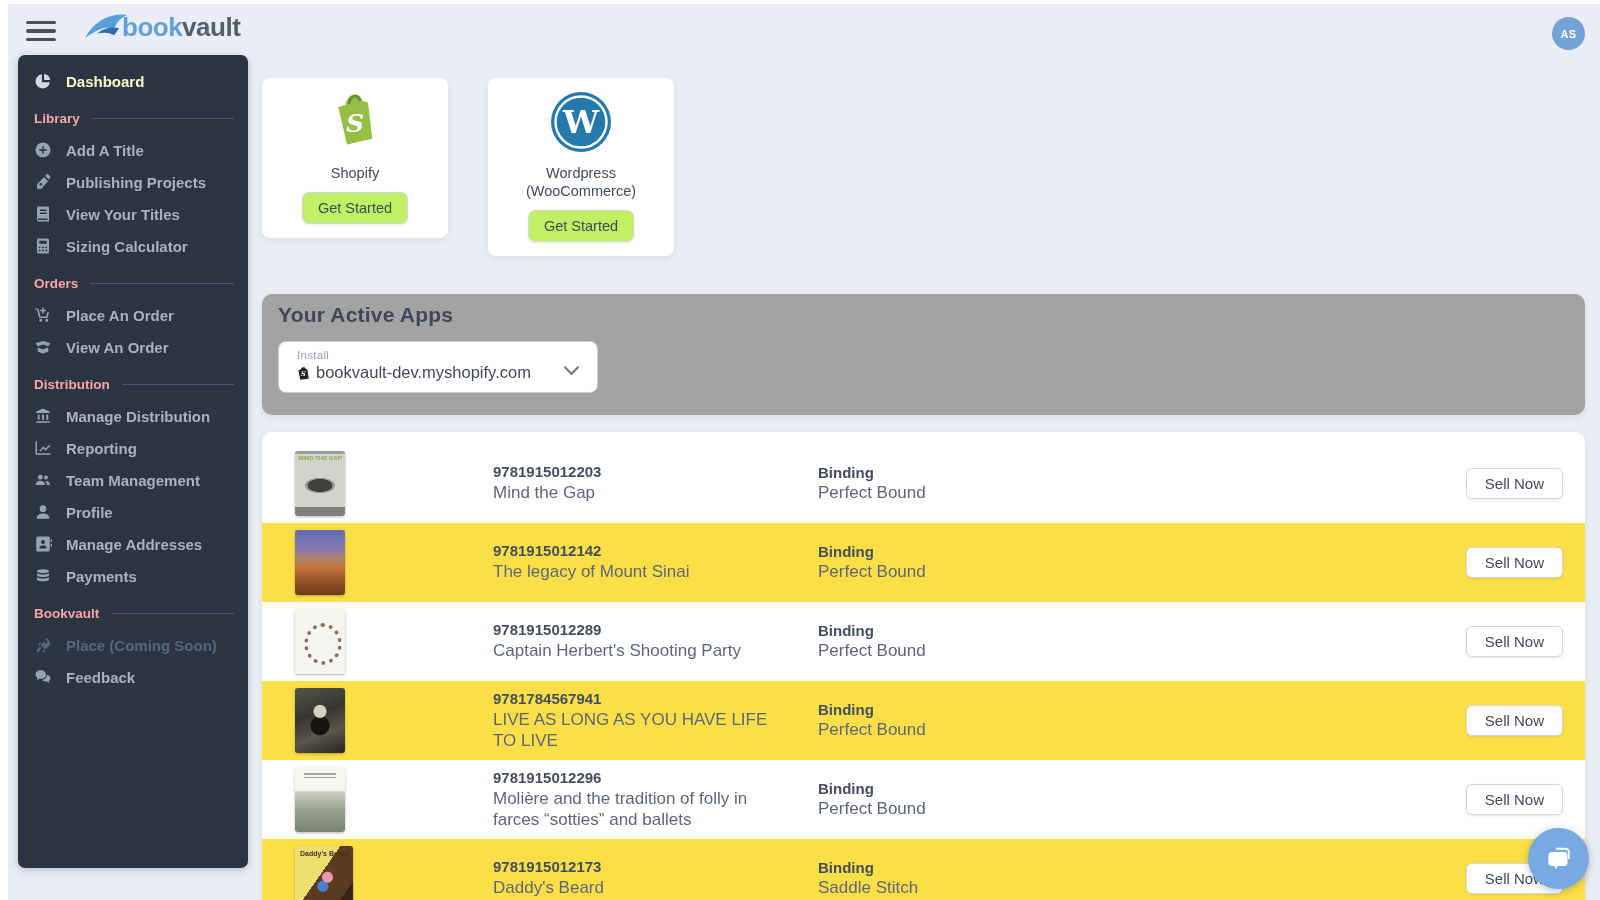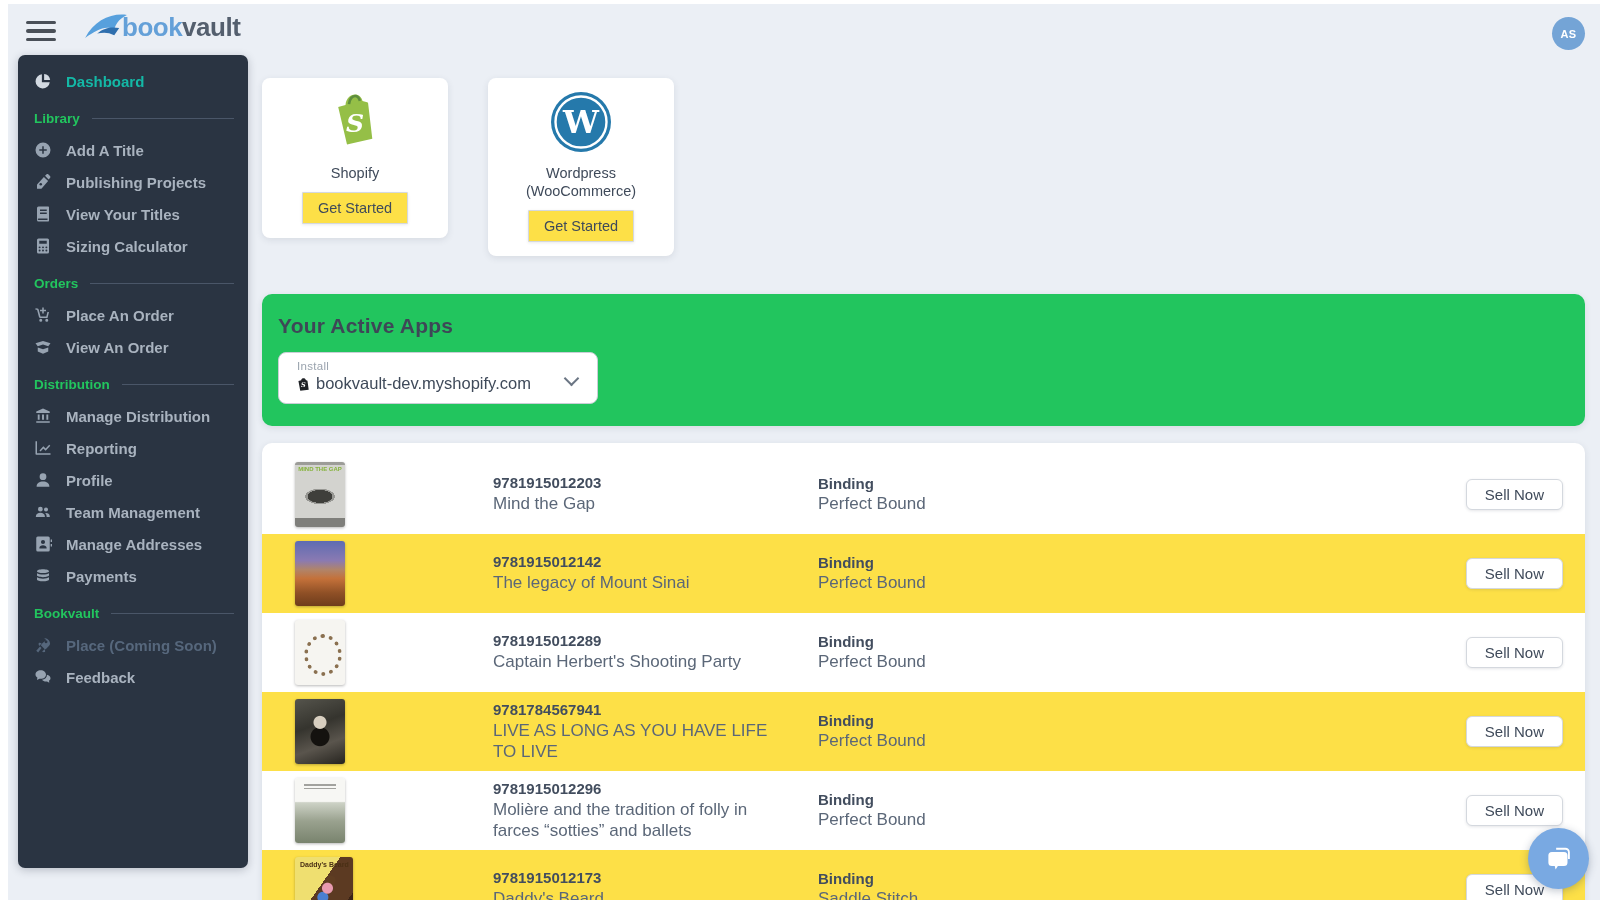--- a/index.html
+++ b/index.html
@@ -20,43 +20,43 @@
     background:#74a4d6; color:#fff; font-size:11px; font-weight:bold; letter-spacing:.4px;
     display:flex; align-items:center; justify-content:center; cursor:pointer; }
 
   
   .sidebar { position:absolute; left:18px; top:55px; width:230px; height:813px;
     background:#2a3442; border-radius:7px; padding:10px 0 0 0;
     box-shadow:0 2px 8px rgba(30,40,60,.25); }
   .side-item { display:flex; align-items:center; gap:14px; padding:7px 12px 7px 16px;
     cursor:pointer; }
   .side-item .lbl { color:#a9b3bf; font-size:15px; font-weight:600; }
-  .side-item.bright .lbl { color:#14b8a6; }
+  .side-item.bright .lbl { color:#fef9c3; }
   .icn { width:18px; height:18px; flex:0 0 18px; display:flex; }
   .icn svg { width:18px; height:18px; fill:#97a3b1; }
   .side-item.bright .icn svg { fill:#d3dae2; }
   .side-item.dim .lbl { color:#56677c; }
   .side-item.dim .icn svg { fill:#56677c; }
   .side-section { display:flex; align-items:center; gap:12px; padding:14px 14px 8px 16px; }
-  .side-section .slbl { color:#22c55e; font-size:13.5px; font-weight:bold; white-space:nowrap; }
+  .side-section .slbl { color:#fca5a5; font-size:13.5px; font-weight:bold; white-space:nowrap; }
   .side-section .sline { flex:1; height:1px; background:#4a5668; }
 
   
   .main { position:absolute; left:262px; top:58px; width:1323px; }
 
   .int-cards { display:flex; gap:40px; margin-top:20px; align-items:flex-start; }
   .int-card { width:186px; background:#fff; border-radius:8px; box-shadow:0 2px 7px rgba(40,50,70,.10);
     display:flex; flex-direction:column; align-items:center; padding:12px 10px 14px 10px; }
   .int-name { margin-top:6px; font-size:14.5px; color:#3f4a5a; text-align:center; line-height:1.25; }
-  .btn { margin-top:10px; background:#fde047; border:1px solid #d4d8de; border-radius:1px;
+  .btn { margin-top:10px; background:#bef264; border:1px solid #d4d8de; border-radius:7px;
     padding:7px 15px; font-size:14.5px; color:#3f4a5a; cursor:pointer;
     box-shadow:0 1px 3px rgba(40,50,70,.10); font-family:inherit; }
 
-  .apps-card { margin-top:38px; width:100%; background:#22c55e; border-radius:10px;
-    box-shadow:0 2px 7px rgba(40,50,70,.10); padding:20px 16px 22px 16px; }
+  .apps-card { margin-top:38px; width:100%; background:#a3a3a3; border-radius:10px;
+    box-shadow:0 2px 7px rgba(40,50,70,.10); padding:9px 16px 22px 16px; }
   .apps-title { font-size:21px; font-weight:bold; color:#3e4757; letter-spacing:.2px; }
   .select-box { position:relative; margin-top:14px; width:320px; height:52px;
     border:1px solid #c9ced6; border-radius:8px; padding:7px 14px 6px 18px; cursor:pointer;
     background:#fff; }
   .select-label { font-size:11.5px; color:#9aa3ae; letter-spacing:.3px; }
   .select-value { display:flex; align-items:center; gap:6px; margin-top:2px;
     font-size:16.5px; color:#3f4a5a; }
   .chevron { position:absolute; right:20px; top:20px; width:11px; height:11px;
     border-right:2px solid #6b7684; border-bottom:2px solid #6b7684; transform:rotate(45deg); }
 
@@ -223,32 +223,32 @@
       <svg viewBox="0 0 24 24">
           <path d="M4 3H2v17a1 1 0 0 0 1 1h19v-2H4V3Zm16.3 4.7-4.8 5-3-2.9-5.2 5.4 1.4 1.4 3.8-3.9 3 2.9 6.2-6.5-1.4-1.4Z"></path>
         </svg>
     </span>
     <span class="lbl">Reporting</span>
   </div>
 
   <div class="side-item">
     <span class="icn">
       <svg viewBox="0 0 24 24">
+          <path d="M8.5 5a3.2 3.2 0 1 1 0 6.4A3.2 3.2 0 0 1 8.5 5Zm7.5 1a2.7 2.7 0 1 1 0 5.4A2.7 2.7 0 0 1 16 6ZM8.5 13c3.2 0 6 1.7 6 4.5v1h-12v-1c0-2.8 2.8-4.5 6-4.5Zm7.3.3c2.8 0 5.2 1.5 5.2 3.9v1.3h-4.2v-1c0-1.6-.7-3-1.9-4 .3-.1.6-.2.9-.2Z"></path>
+        </svg>
+    </span>
+    <span class="lbl">Team Management</span>
+  </div>
+  <div class="side-item">
+    <span class="icn">
+      <svg viewBox="0 0 24 24">
           <path d="M12 3a4.5 4.5 0 1 1 0 9 4.5 4.5 0 0 1 0-9Zm0 11c4.7 0 8.5 2.5 8.5 6.5v.5h-17v-.5c0-4 3.8-6.5 8.5-6.5Z"></path>
         </svg>
     </span>
     <span class="lbl">Profile</span>
-  </div>
-  <div class="side-item">
-    <span class="icn">
-      <svg viewBox="0 0 24 24">
-          <path d="M8.5 5a3.2 3.2 0 1 1 0 6.4A3.2 3.2 0 0 1 8.5 5Zm7.5 1a2.7 2.7 0 1 1 0 5.4A2.7 2.7 0 0 1 16 6ZM8.5 13c3.2 0 6 1.7 6 4.5v1h-12v-1c0-2.8 2.8-4.5 6-4.5Zm7.3.3c2.8 0 5.2 1.5 5.2 3.9v1.3h-4.2v-1c0-1.6-.7-3-1.9-4 .3-.1.6-.2.9-.2Z"></path>
-        </svg>
-    </span>
-    <span class="lbl">Team Management</span>
   </div>
   <div class="side-item">
     <span class="icn">
       <svg viewBox="0 0 24 24">
           <path d="M5 2h14a2 2 0 0 1 2 2v16a2 2 0 0 1-2 2H5a2 2 0 0 1-2-2V4a2 2 0 0 1 2-2Zm7 4.5A2.75 2.75 0 1 0 12 12a2.75 2.75 0 0 0 0-5.5ZM12 13.5c-2.6 0-4.8 1.4-4.8 3.6v.9h9.6v-.9c0-2.2-2.2-3.6-4.8-3.6Z"></path>
           <path d="M22.2 6H24v3.2h-1.8Zm0 6H24v3.2h-1.8Z"></path>
         </svg>
     </span>
     <span class="lbl">Manage Addresses</span>
   </div>

